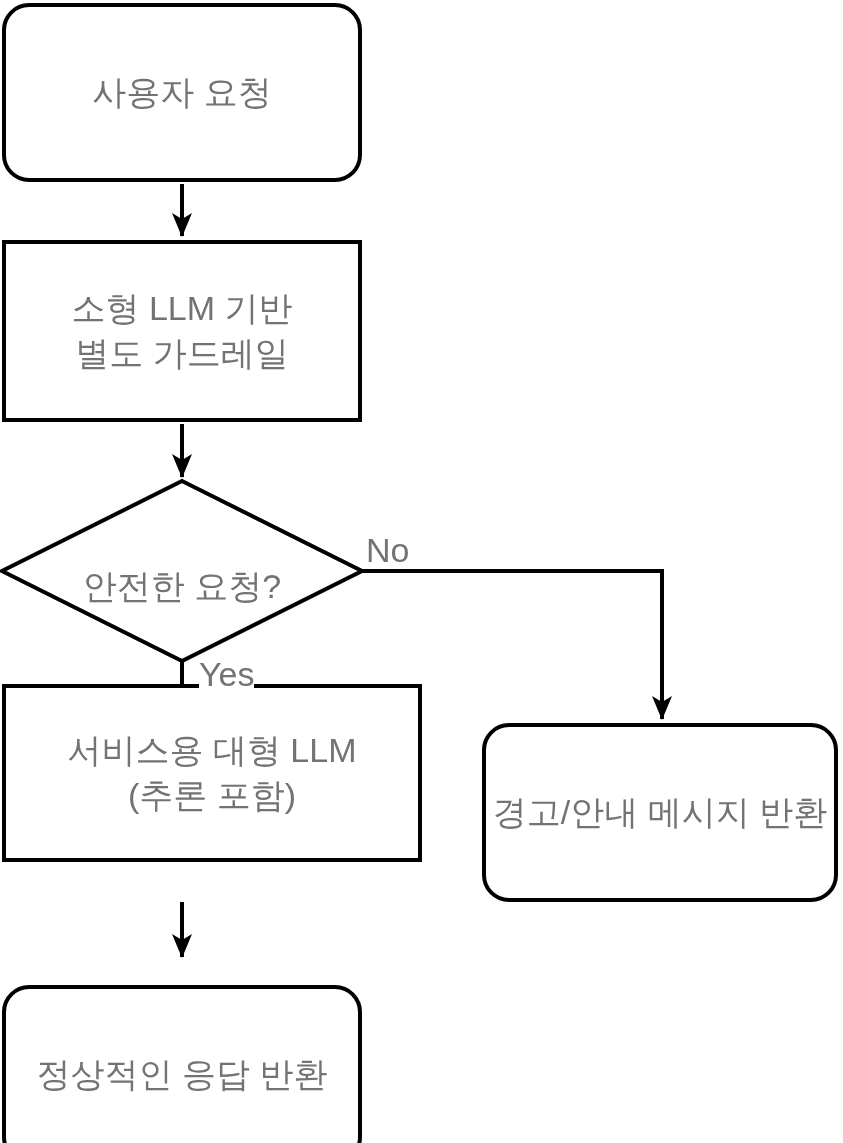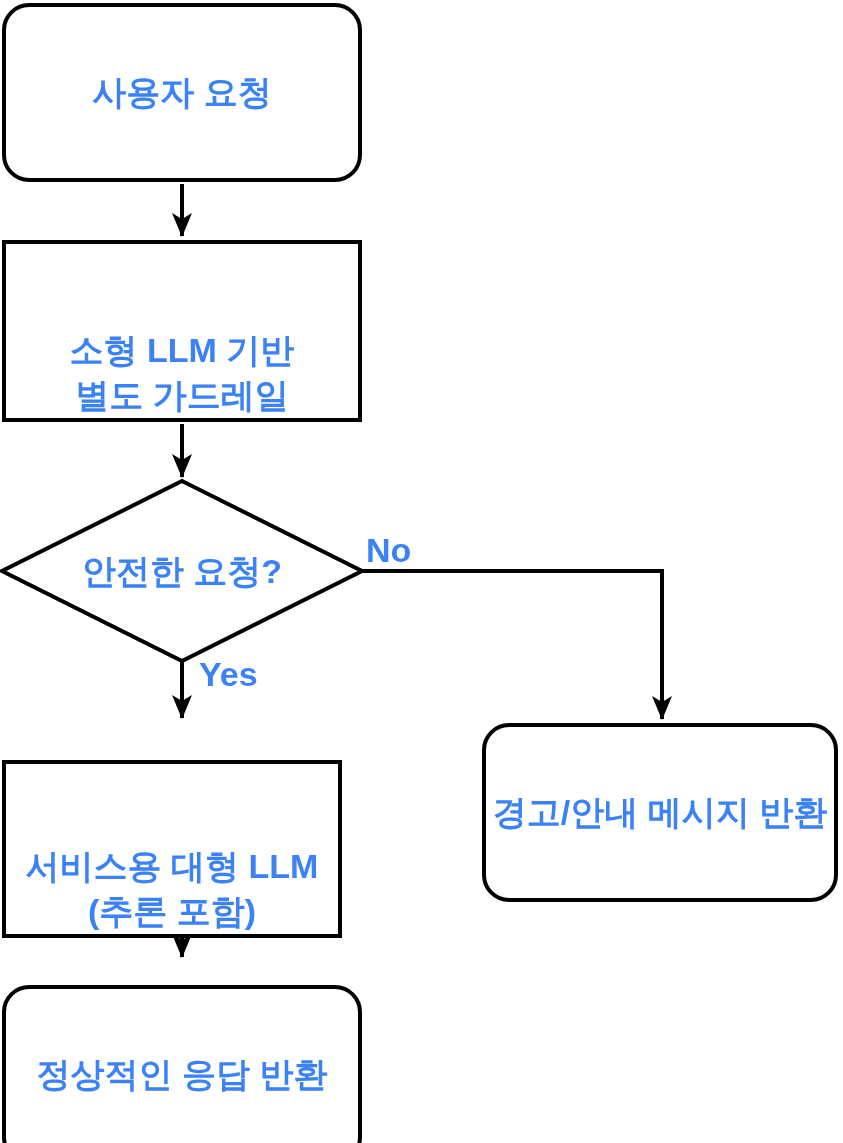--- a/index.html
+++ b/index.html
@@ -6,23 +6,22 @@
     margin: 0;
     padding: 0;
     background: #ffffff;
   }
   .canvas {
     position: relative;
     width: 843px;
     height: 1143px;
     background: #ffffff;
     font-family: "Liberation Sans", "DejaVu Sans", sans-serif;
-    color: #3b82f6;
+    color: #737373;
     overflow: hidden;
-    font-weight: bold;
   }
   .edges-layer {
     position: absolute;
     left: 0;
     top: 0;
     width: 843px;
     height: 1143px;
   }
   .node {
     position: absolute;
@@ -36,43 +35,43 @@
     font-size: 34px;
     line-height: 1.32;
     white-space: pre-line;
   }
   .rounded {
     border-radius: 27px;
   }
   .diamond-label {
     position: absolute;
     left: 2px;
-    top: 481px;
+    top: 496px;
     width: 360px;
     height: 180px;
     display: flex;
     align-items: center;
     justify-content: center;
     text-align: center;
     font-size: 34px;
     line-height: 1.32;
   }
   .edge-label {
     position: absolute;
     font-size: 34px;
     line-height: 1.1;
     background: #ffffff;
   }
   .edge-label-no  { left: 366px; top: 532px; text-align: center; }
   .edge-label-yes { left: 199px; top: 656px; }
 
   
   .n-user     { left: 2px;   top: 3px;   width: 360px; height: 179px; }
-  .n-guard    { left: 2px;   top: 240px; width: 360px; height: 182px; align-items: flex-end; }
-  .n-service  { left: 2px;   top: 760px; width: 340px; height: 178px; align-items: flex-end; }
+  .n-guard    { left: 2px;   top: 240px; width: 360px; height: 182px; }
+  .n-service  { left: 2px;   top: 684px; width: 420px; height: 178px; }
   .n-normal   { left: 2px;   top: 961px; width: 360px; height: 179px; margin-top: 24px; }
   .n-warning  { left: 482px; top: 723px; width: 356px; height: 179px; text-align: center; }
 </style>
 </head>
 <body>
 
 <div class="canvas">
 
   <svg class="edges-layer" viewBox="0 0 843 1143">
     <defs>

